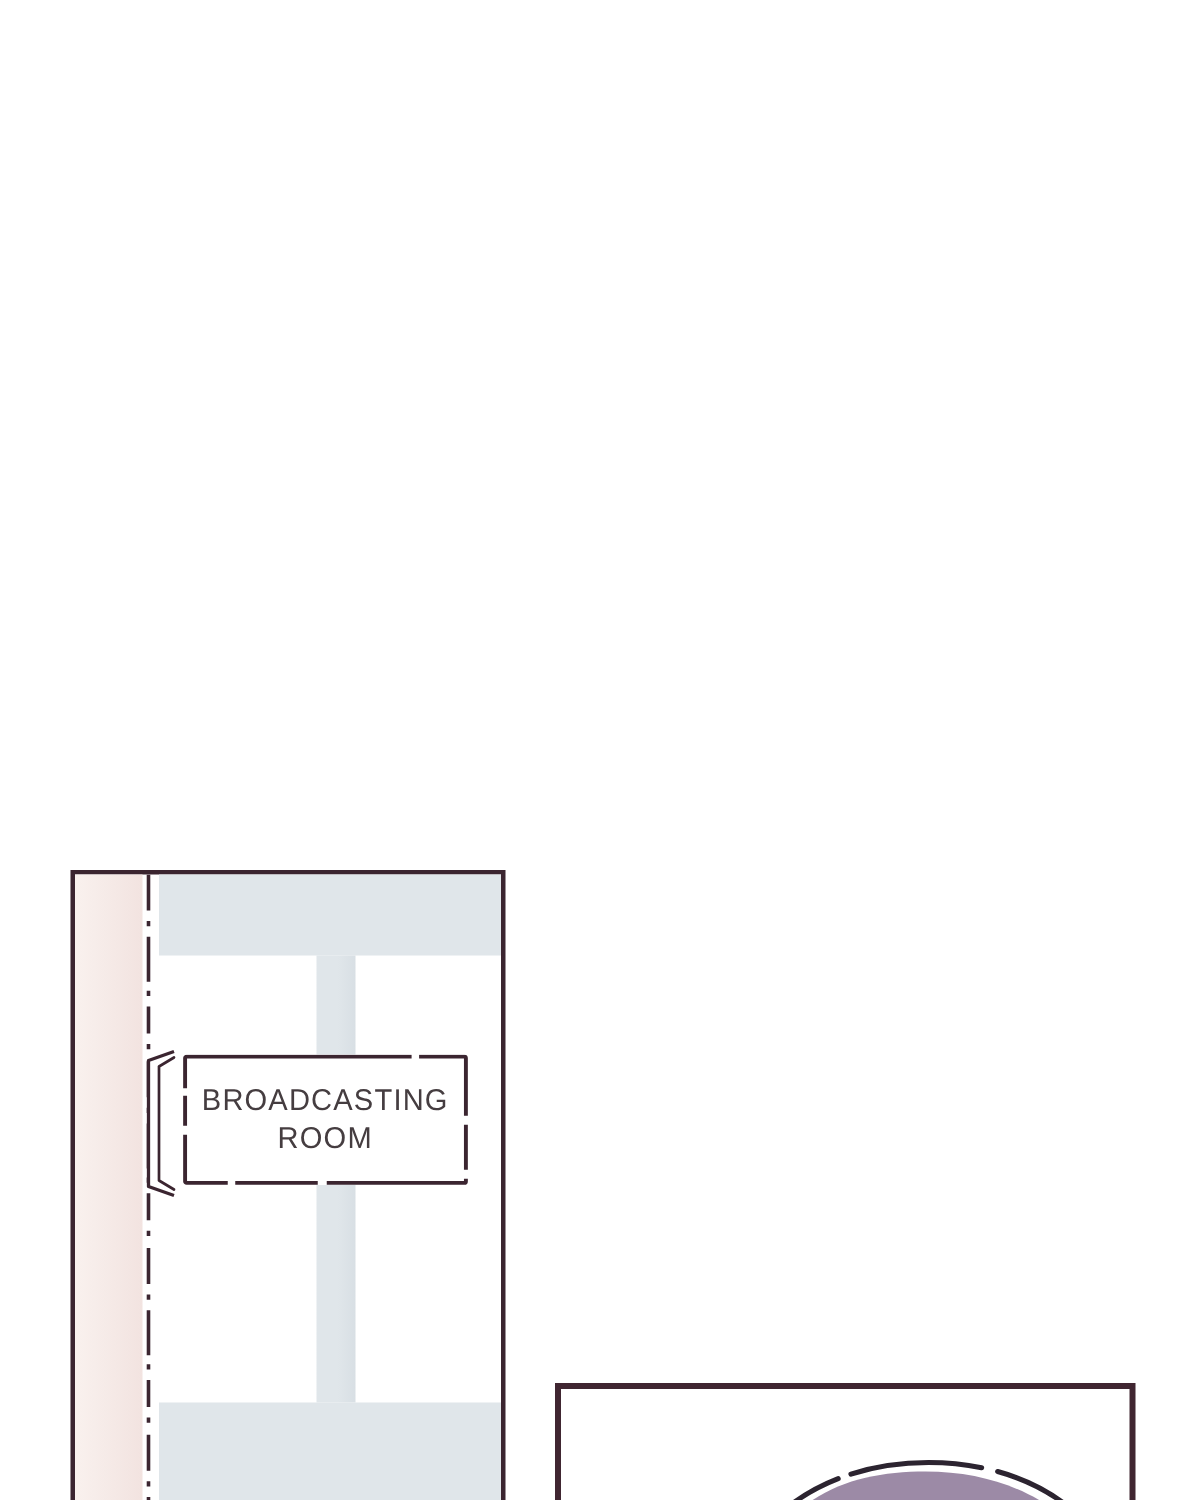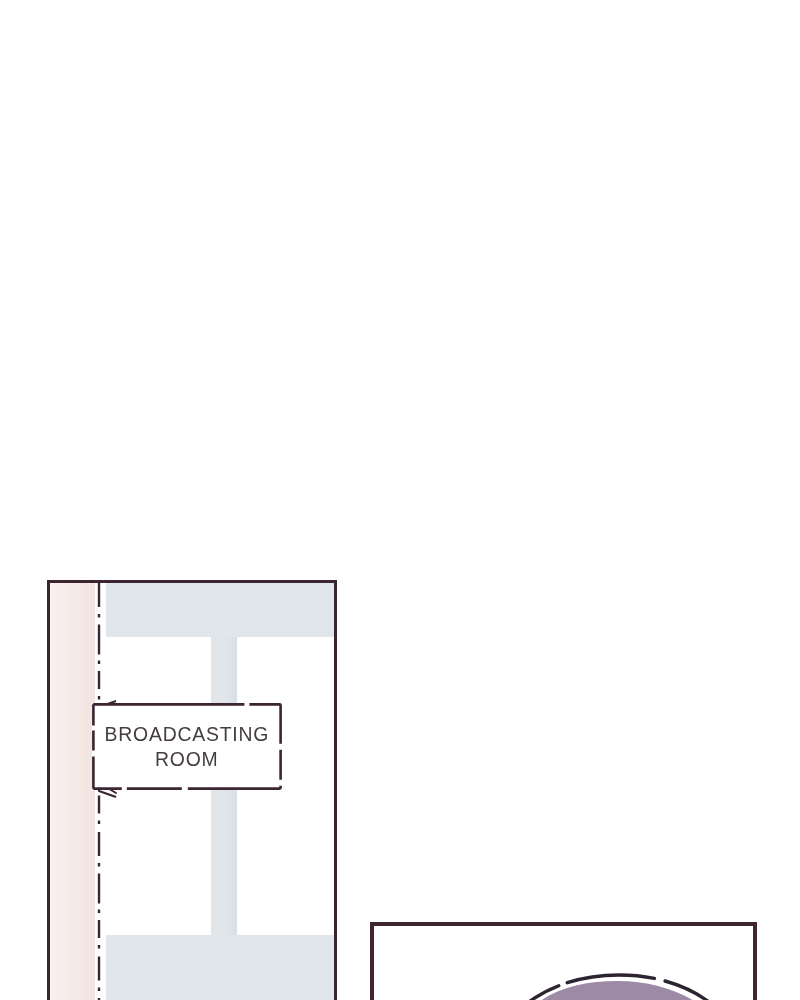--- a/index.html
+++ b/index.html
@@ -62,21 +62,21 @@
   }
   .bracket .inner {
     fill: none;
     stroke: var(--ink, #3b2530);
     stroke-width: 1.8;
     stroke-linecap: round;
   }
 
   .sign {
     position: absolute;
-    left: 42px; top: 120px;
+    left: 72px; top: 120px;
     width: 190px; height: 87px;
     background: #ffffff;
     display: flex;
     align-items: center;
     justify-content: center;
   }
   .sign-border { position: absolute; inset: 0; width: 100%; height: 100%; }
   .sign-border rect {
     fill: none;
     stroke: var(--ink, #3b2530);

